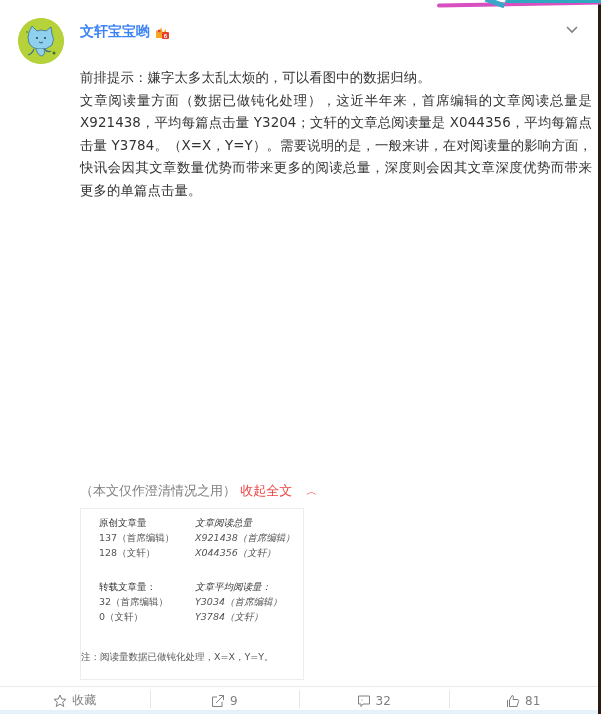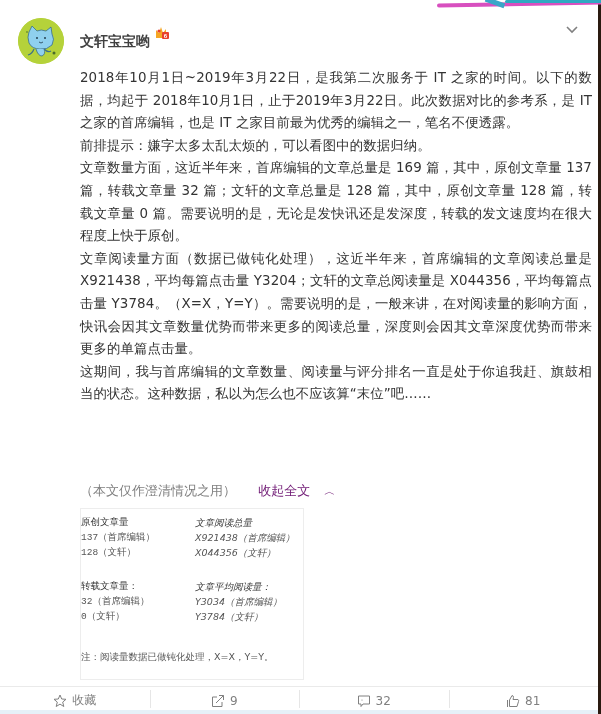--- a/index.html
+++ b/index.html
@@ -8,38 +8,38 @@
 
     .right-edge { position: absolute; top: 0; right: 0; width: 3px; height: 714px; background: #2a1a10; }
     .top-deco { position: absolute; top: 0; left: 425px; width: 176px; height: 9px; overflow: hidden; }
     .top-deco .pink { position: absolute; left: 12px; top: 2px; width: 170px; height: 4px; background: #d84fbf; border-radius: 3px; transform: rotate(-1deg); }
     .top-deco .teal { position: absolute; left: 80px; top: 0px; width: 100px; height: 3px; background: #2fa9c2; border-radius: 2px; }
     .top-deco .teal2 { position: absolute; left: 60px; top: 0px; width: 20px; height: 5px; background: #3aa6c8; transform: rotate(20deg); }
 
     .header { position: absolute; top: 18px; left: 18px; right: 10px; height: 50px; }
     .avatar { position: absolute; left: 0; top: 0; width: 46px; height: 46px; border-radius: 50%; background: #b5d23a; overflow: hidden; }
     .avatar svg { display: block; }
-    .username { position: absolute; left: 62px; top: 14px; font-size: 14px; font-weight: bold; color: #404040; line-height: 18px; }
+    .username { position: absolute; left: 62px; top: 4px; font-size: 14px; font-weight: bold; color: #3b82f6; line-height: 18px; }
     .vip-badge { position: absolute; left: 137px; top: 8px; width: 14px; height: 13px; }
     .meta { position: absolute; left: 62px; top: 31px; font-size: 11px; color: #808080; line-height: 14px; white-space: nowrap; }
     .meta span { margin-right: 4px; }
     .chevron { position: absolute; right: 12px; top: 4px; width: 14px; height: 14px; color: #808080; }
 
     .content { position: absolute; left: 80px; top: 67px; width: 512px; font-size: 13.4px; line-height: 22.6px; color: #333333; letter-spacing: 0.1px; }
     .content p { margin: 0; text-align: justify; }
 
     .collapse-row { position: absolute; left: 80px; top: 481px; font-size: 13px; line-height: 20px; color: #808080; white-space: nowrap; }
-    .collapse-row .note { margin-right: 18px; }
-    .collapse-row .collapse-link { color: #701a75; cursor: pointer; }
+    .collapse-row .note { margin-right: 0; }
+    .collapse-row .collapse-link { color: #ef4444; cursor: pointer; }
     .collapse-row .caret { margin-left: 10px; font-size: 11px; }
 
     .embed { position: absolute; left: 80px; top: 508px; width: 224px; height: 172px; border: 1px solid #ededed; background: #ffffff; overflow: hidden; font-size: 9.5px; color: #555; line-height: 15px; }
     .embed .inner { position: absolute; left: -10px; top: 6px; width: 240px; }
     .embed .col { position: absolute; }
-    .embed .col.left { left: 10px; font-family: Liberation Mono, monospace; }
+    .embed .col.left { left: 28px; }
     .embed .col.right { left: 124px; font-style: italic; }
     .embed .block1 { top: 0; }
     .embed .block2 { top: 64px; }
     .embed .row { white-space: nowrap; height: 15px; }
     .embed .row.head { color: #333; }
     .embed .footnote { position: absolute; left: 10px; top: 134px; white-space: nowrap; }
 
     .divider-bottom { position: absolute; left: 0; right: 3px; top: 686px; height: 1px; background: #eaeaea; }
     .actions { position: absolute; left: 0; top: 687px; width: 598px; height: 27px; display: flex; }
     .action { flex: 1; display: flex; align-items: center; justify-content: center; font-size: 12px; color: #808080; position: relative; cursor: pointer; }
@@ -77,25 +77,22 @@
     <circle cx="4" cy="5" r="1.6" fill="#e8412c"></circle>
     <rect x="7" y="6" width="7" height="7" rx="1" fill="#e8412c"></rect>
     <text x="10.5" y="11.8" font-size="6" fill="#fff" text-anchor="middle" font-family="Liberation Sans, sans-serif" font-weight="bold">6</text>
   </svg>
   <svg class="chevron" viewBox="0 0 14 14">
     <path d="M2 5 L7 10 L12 5" stroke="#808080" stroke-width="1.6" fill="none"></path>
   </svg>
 </div>
 
 <div class="content">
-  <p>2018年10月1日~2019年3月22日，是我第二次服务于 IT 之家的时间。以下的数据，均起于 2018年10月1日，止于2019年3月22日。此次数据对比的参考系，是 IT 之家的首席编辑，也是 IT 之家目前最为优秀的编辑之一，笔名不便透露。</p>
   <p>前排提示：嫌字太多太乱太烦的，可以看图中的数据归纳。</p>
-  <p>文章数量方面，这近半年来，首席编辑的文章总量是 169 篇，其中，原创文章量 137 篇，转载文章量 32 篇；文轩的文章总量是 128 篇，其中，原创文章量 128 篇，转载文章量 0 篇。需要说明的是，无论是发快讯还是发深度，转载的发文速度均在很大程度上快于原创。</p>
   <p>文章阅读量方面（数据已做钝化处理），这近半年来，首席编辑的文章阅读总量是 X921438，平均每篇点击量 Y3204；文轩的文章总阅读量是 X044356，平均每篇点击量 Y3784。（X=X，Y=Y）。需要说明的是，一般来讲，在对阅读量的影响方面，快讯会因其文章数量优势而带来更多的阅读总量，深度则会因其文章深度优势而带来更多的单篇点击量。</p>
-  <p>这期间，我与首席编辑的文章数量、阅读量与评分排名一直是处于你追我赶、旗鼓相当的状态。这种数据，私以为怎么也不应该算“末位”吧……</p>
 </div>
 
 <div class="collapse-row">
   <span class="note">（本文仅作澄清情况之用）</span>
   <span class="collapse-link">
     <span>收起全文</span>
     <span class="caret">︿</span>
   </span>
 </div>
 

